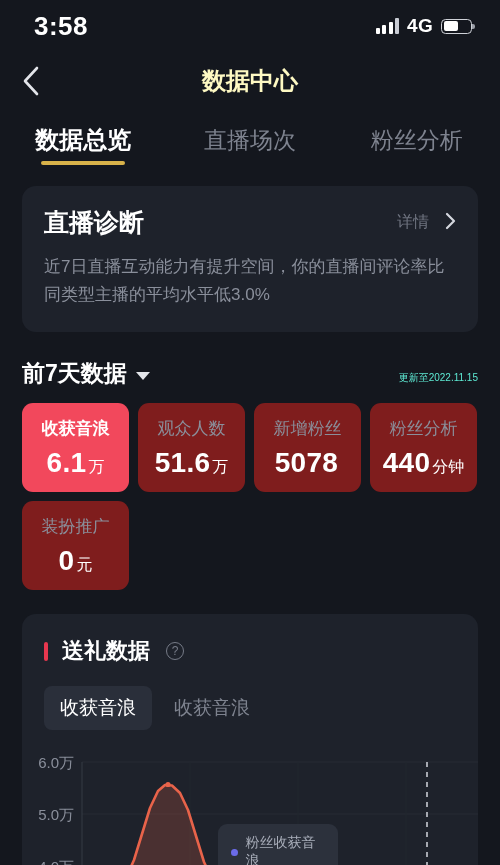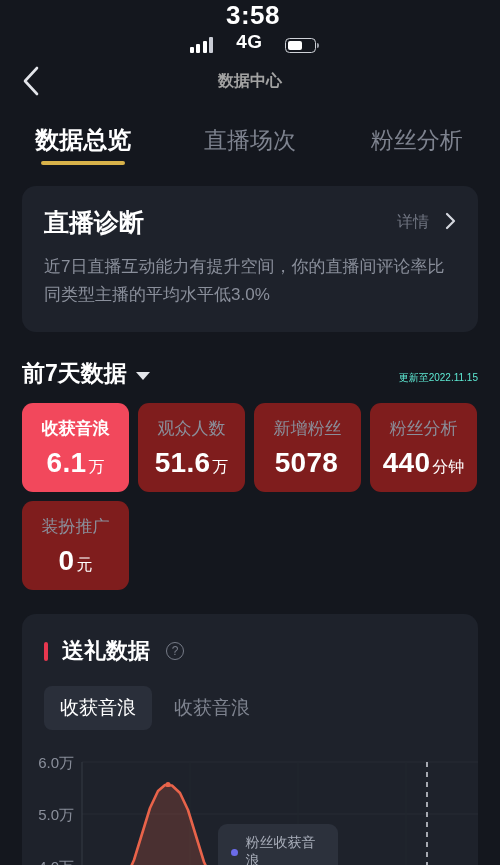--- a/index.html
+++ b/index.html
@@ -8,24 +8,24 @@
     background:#14171E;
     font-family:"Liberation Sans","DejaVu Sans",sans-serif;
     color:#fff;
     overflow:hidden;
     position:relative;
   }
 
   
   .statusbar{
     height:52px; display:flex; align-items:center;
-    justify-content:space-between; padding:0 28px 0 34px;flex-direction:column;
+    justify-content:space-between; padding:0 28px 0 34px;
   }
   .clock{ font-size:26px; font-weight:700; letter-spacing:.5px; color:#fff; }
-  .status-right{ display:flex; align-items:flex-end; gap:23px; }
+  .status-right{ display:flex; align-items:center; gap:8px; }
   .sig{ display:flex; align-items:flex-end; gap:2.5px; height:16px; }
   .sig i{ width:4px; background:#fff; border-radius:1px; display:block; }
   .sig i:nth-child(1){ height:6px; }
   .sig i:nth-child(2){ height:9px; }
   .sig i:nth-child(3){ height:12.5px; }
   .sig i:nth-child(4){ height:16px; background:#c9ccd4; }
   .net{ font-size:19px; font-weight:600; color:#fff; letter-spacing:.3px; }
   .batt{
     width:31px; height:15px; border:1.8px solid #cfd2d8; border-radius:4.5px;
     position:relative; padding:1.6px;
@@ -38,21 +38,21 @@
 
   
   .navbar{ height:58px; display:flex; align-items:center; position:relative; }
   .back{
     width:62px; height:58px; display:flex; align-items:center; justify-content:center;
     cursor:pointer;
   }
   .back svg{ display:block; }
   .nav-title{
     position:absolute; left:0; right:0; text-align:center;
-    font-size:16px; font-weight:700; color:#a3a3a3; pointer-events:none;
+    font-size:24px; font-weight:700; color:#fef9c3; pointer-events:none;
   }
 
   
   .tabs{ display:flex; height:60px; padding:0 0; }
   .tab{
     flex:1; display:flex; flex-direction:column; align-items:center;
     justify-content:center; position:relative; cursor:pointer;
   }
   .tab .lbl{ font-size:23px; color:#7E838F; font-weight:500; }
   .tab.active .lbl{ color:#fff; font-weight:700; font-size:24px; }

